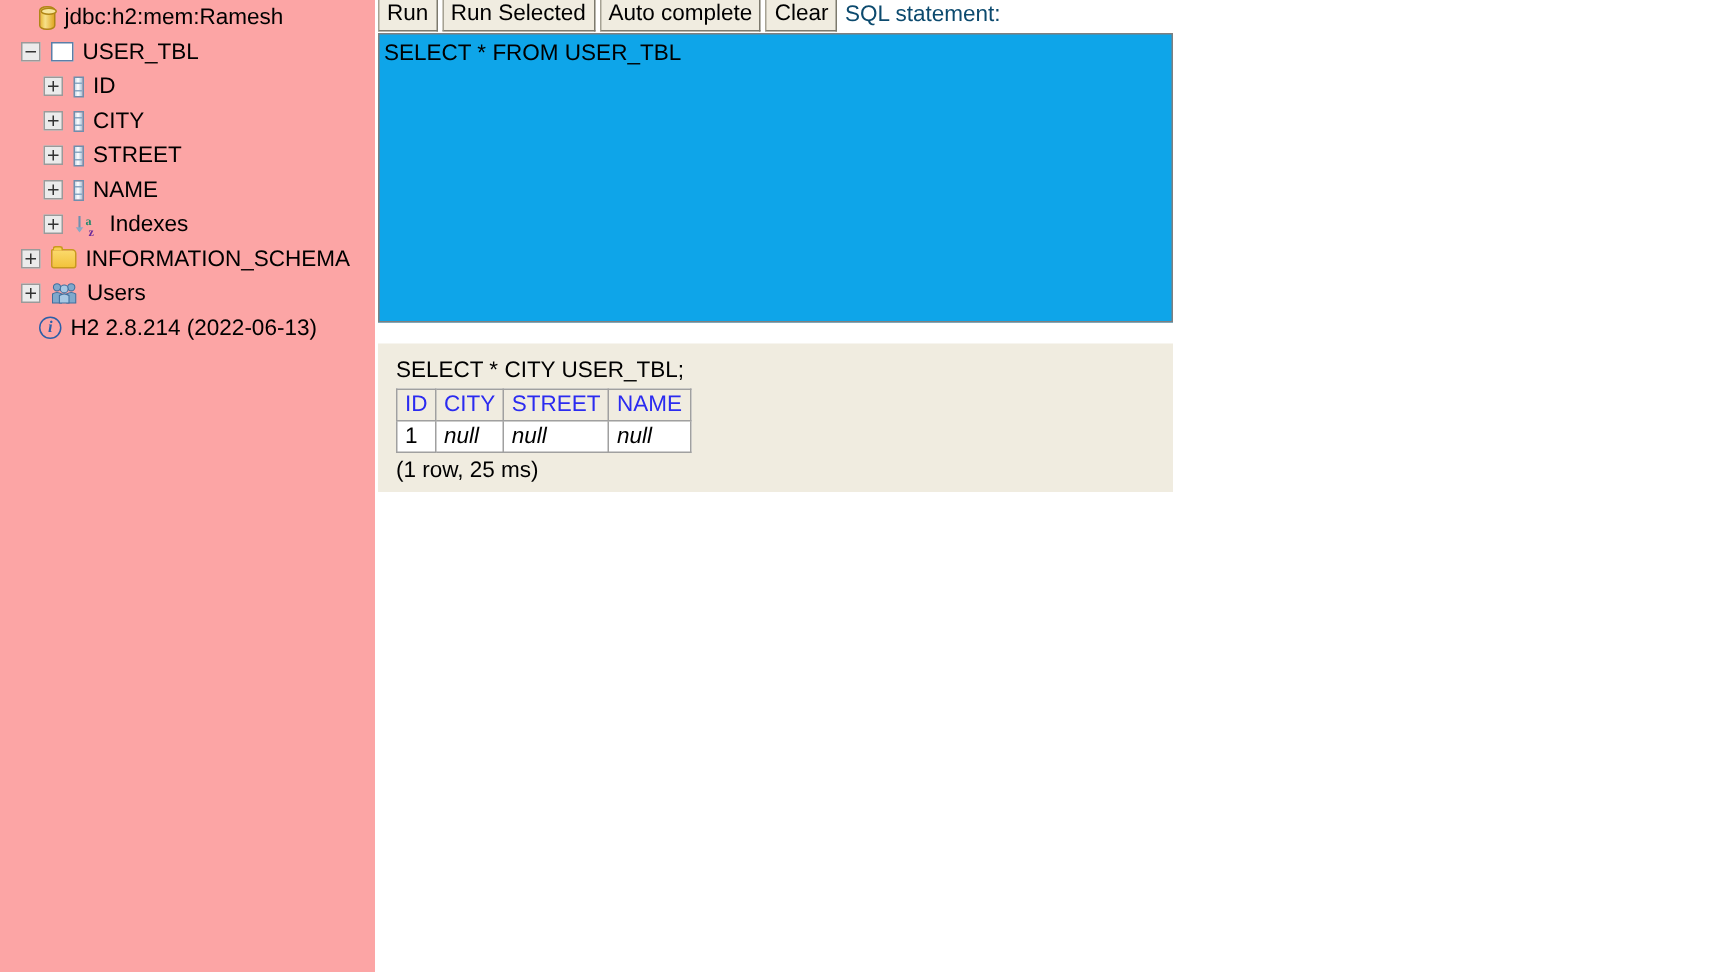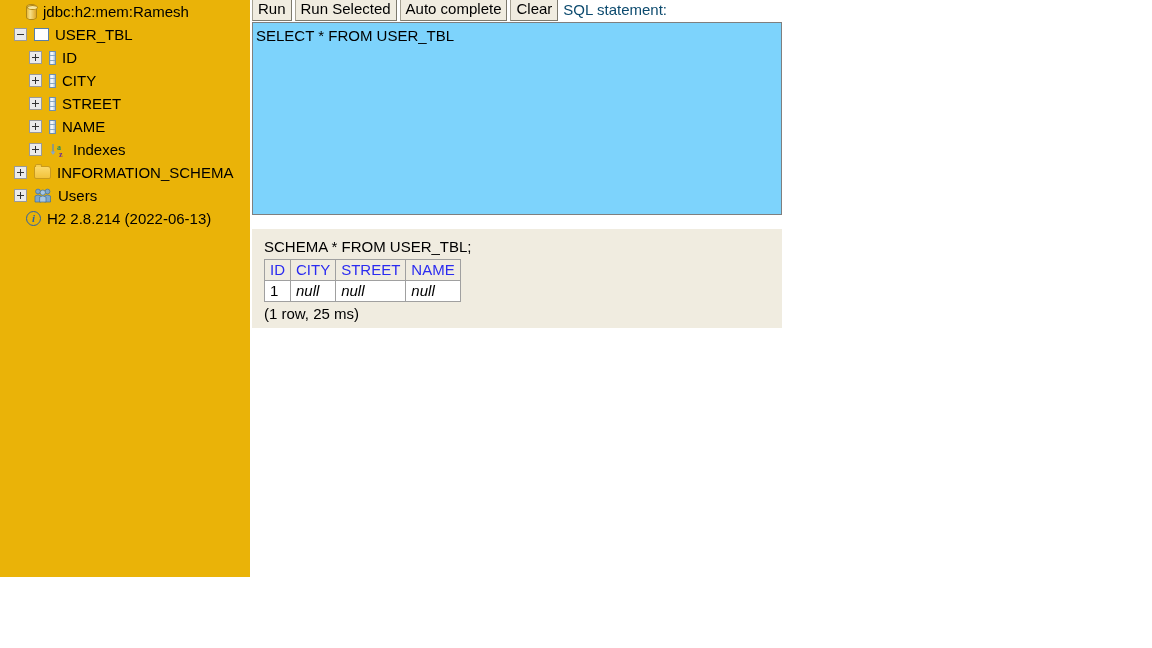--- a/index.html
+++ b/index.html
@@ -16,22 +16,22 @@
     overflow: hidden;
     position: relative;
   }
 
   
   #sidebar {
     position: absolute;
     left: 0;
     top: 0;
     width: 250px;
-    height: 577px;
-    background: #eab308;
+    height: 648px;
+    background: #fca5a5;
   }
   .tree-row {
     display: flex;
     align-items: center;
     height: 23px;
     white-space: nowrap;
     font-size: 15px;
   }
   .tree-row .label {
     color: #000000;
@@ -228,21 +228,21 @@
     line-height: 22px;
     padding-left: 2px;
     white-space: nowrap;
   }
 
   
   #sql-editor {
     margin-top: 1px;
     width: 530px;
     height: 193px;
-    background: #7dd3fc;
+    background: #0ea5e9;
     border: 1px solid #7f7f7f;
     box-sizing: border-box;
     padding: 4px 3px;
     font-family: "Liberation Sans", sans-serif;
     font-size: 15px;
     color: #000;
     line-height: 18px;
     overflow: hidden;
   }
 
@@ -393,21 +393,21 @@
     <button class="tb-btn">Run Selected</button>
     <button class="tb-btn">Auto complete</button>
     <button class="tb-btn">Clear</button>
     <span id="toolbar-label">SQL statement:</span>
   </div>
 
   <div id="sql-editor">SELECT * FROM USER_TBL</div>
 </div>
 
 <div id="results">
-  <div id="result-query">SCHEMA * FROM USER_TBL;</div>
+  <div id="result-query">SELECT * CITY USER_TBL;</div>
 
   <table class="result">
     <thead>
       <tr>
         <th>ID</th>
         <th>CITY</th>
         <th>STREET</th>
         <th>NAME</th>
       </tr>
     </thead>

